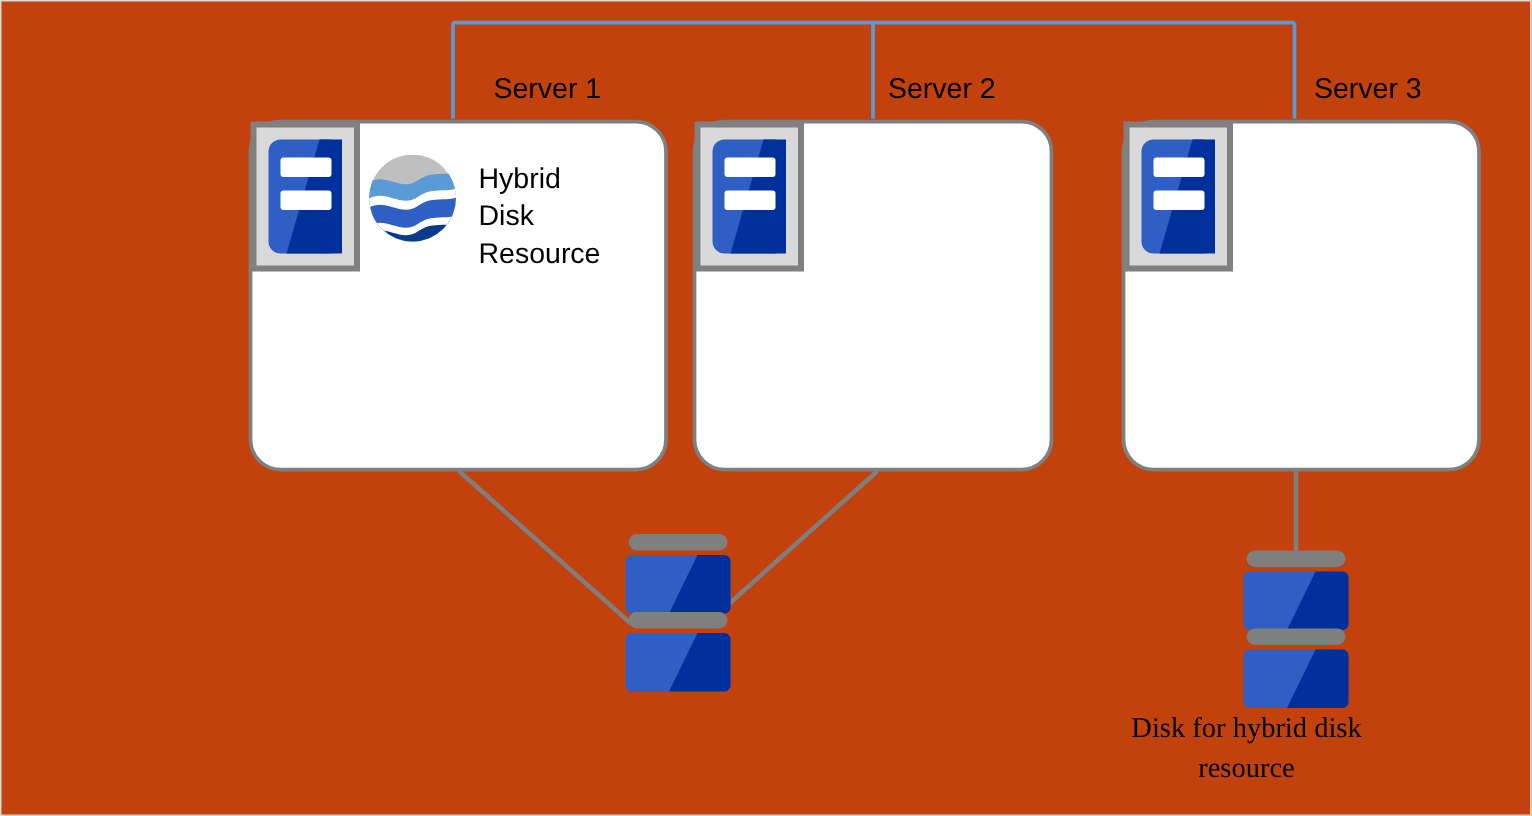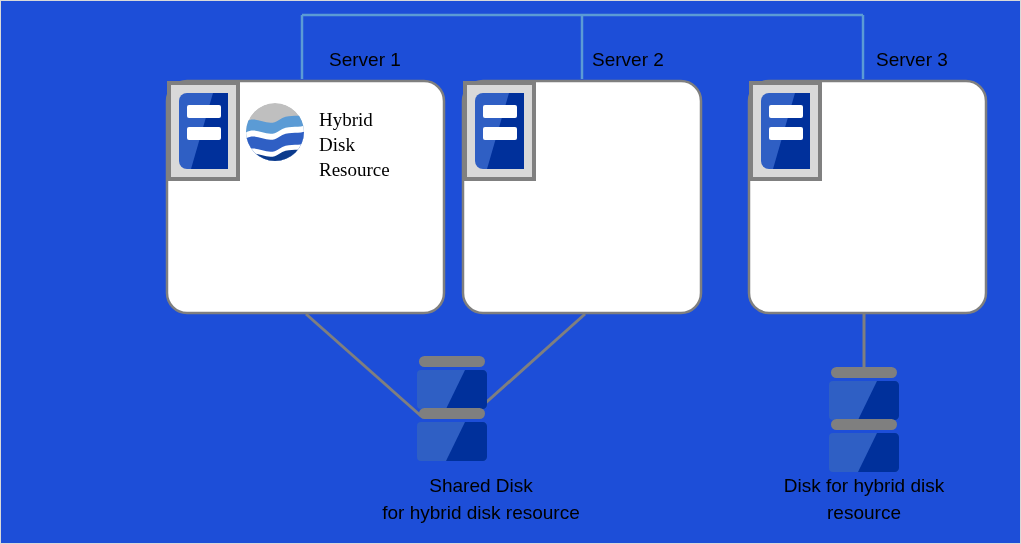--- a/index.html
+++ b/index.html
@@ -7,21 +7,21 @@
     padding: 0;
     background: #ffffff;
   }
   body {
     font-family: "Liberation Sans", sans-serif;
   }
   #canvas {
     position: relative;
     width: 1021px;
     height: 544px;
-    background: #1d4ed8;
+    background: #c2410c;
     box-sizing: border-box;
     border: 1px solid #d9d9d9;
     overflow: hidden;
   }
   #diagram-svg {
     position: absolute;
     left: 0;
     top: 0;
     width: 1021px;
     height: 544px;
@@ -138,23 +138,21 @@
       <path d="M 876 432 L 894 432 C 896 432, 898 434, 898 436 L 898 467 C 898 469, 896 471, 894 471 L 857 471 Z" fill="#00309b"></path>
     </g>
   </svg>
 
   <div class="lbl server-label" style="left:328px; top:46px;">Server 1</div>
 
   <div class="lbl server-label" style="left:591px; top:46px;text-align:right;">Server 2</div>
 
   <div class="lbl server-label" style="left:875px; top:46px;text-align:right;">Server 3</div>
 
-  <div class="res-label" style="left:318px; top:106px; width:140px;font-family:Liberation Serif, serif;">Hybrid
+  <div class="res-label" style="left:318px; top:106px; width:140px;">Hybrid
 Disk
 Resource</div>
 
-  <div class="caption" style="left:325px; top:471px; width:310px;">Shared Disk
-for hybrid disk resource</div>
 
-  <div class="caption" style="left:743px; top:471px; width:240px;">Disk for hybrid disk
+  <div class="caption" style="left:710px; top:471px; width:240px;font-family:Liberation Serif, serif;">Disk for hybrid disk
 resource</div>
 
 </div>
 
 </body></html>

